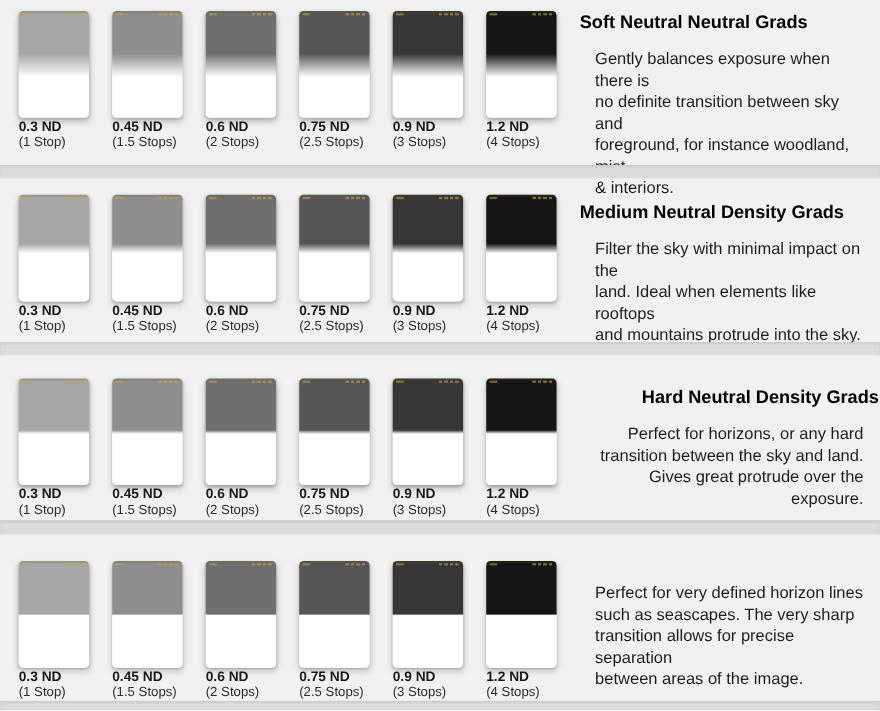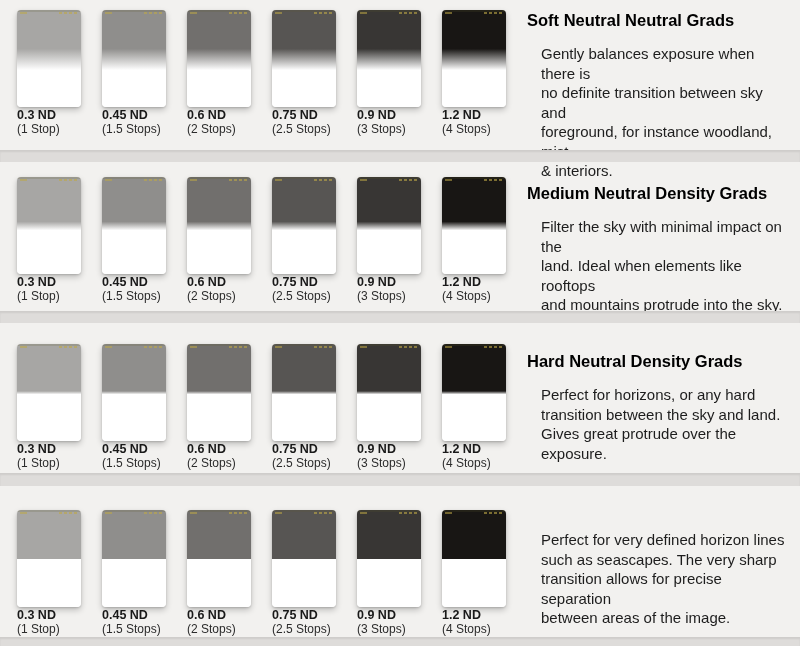--- a/index.html
+++ b/index.html
@@ -59,21 +59,21 @@
   }
   .stops{
     font-size:12px;line-height:13px;margin-top:1px;
     color:#2b2b2b;white-space:nowrap;
   }
   .text{
     position:absolute;left:527px;width:272px;
   }
   .row-0 .text{top:10px;}
   .row-1 .text{top:21px;}
-  .row-2 .text{top:28px;}
+  .row-2 .text{top:28px;text-align:right;}
   .row-3 .text{top:30px;}
   .text h2{
     margin:0 0 4px 0;
     font-size:16.5px;line-height:20px;font-weight:bold;color:#000;
   }
   .text p{
     margin:14px;
     font-size:15px;line-height:19.5px;color:#1d1d1d;
     white-space:pre-line;
   }

